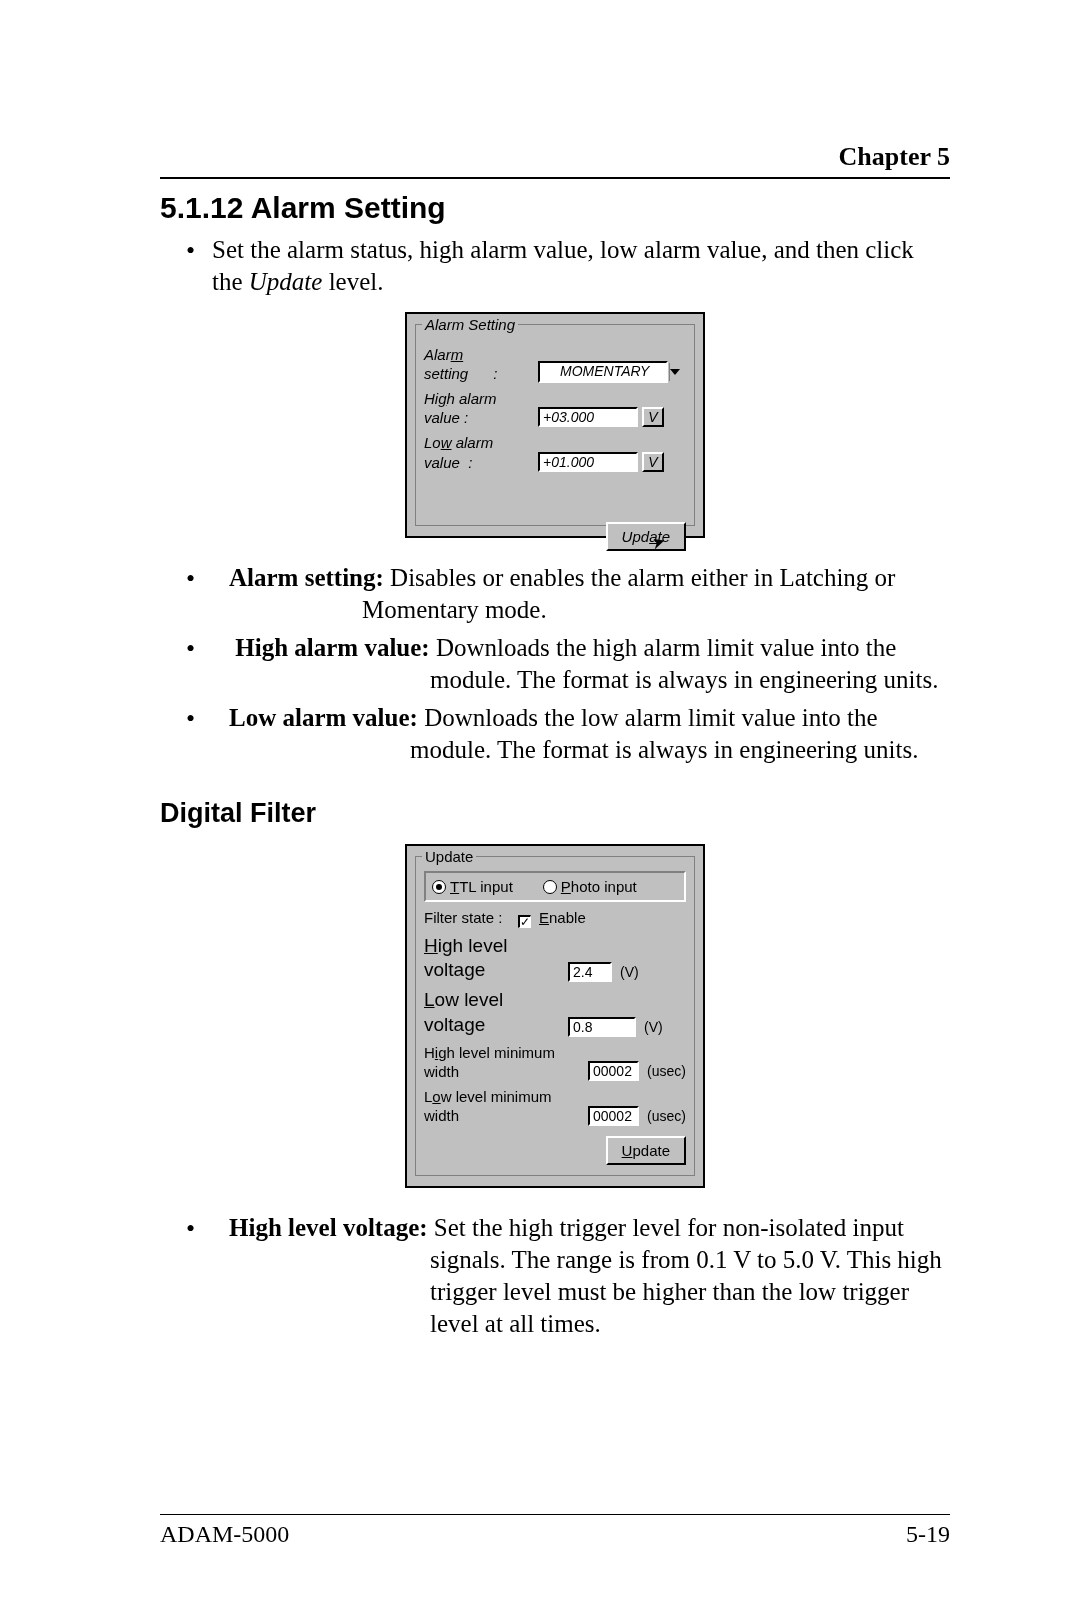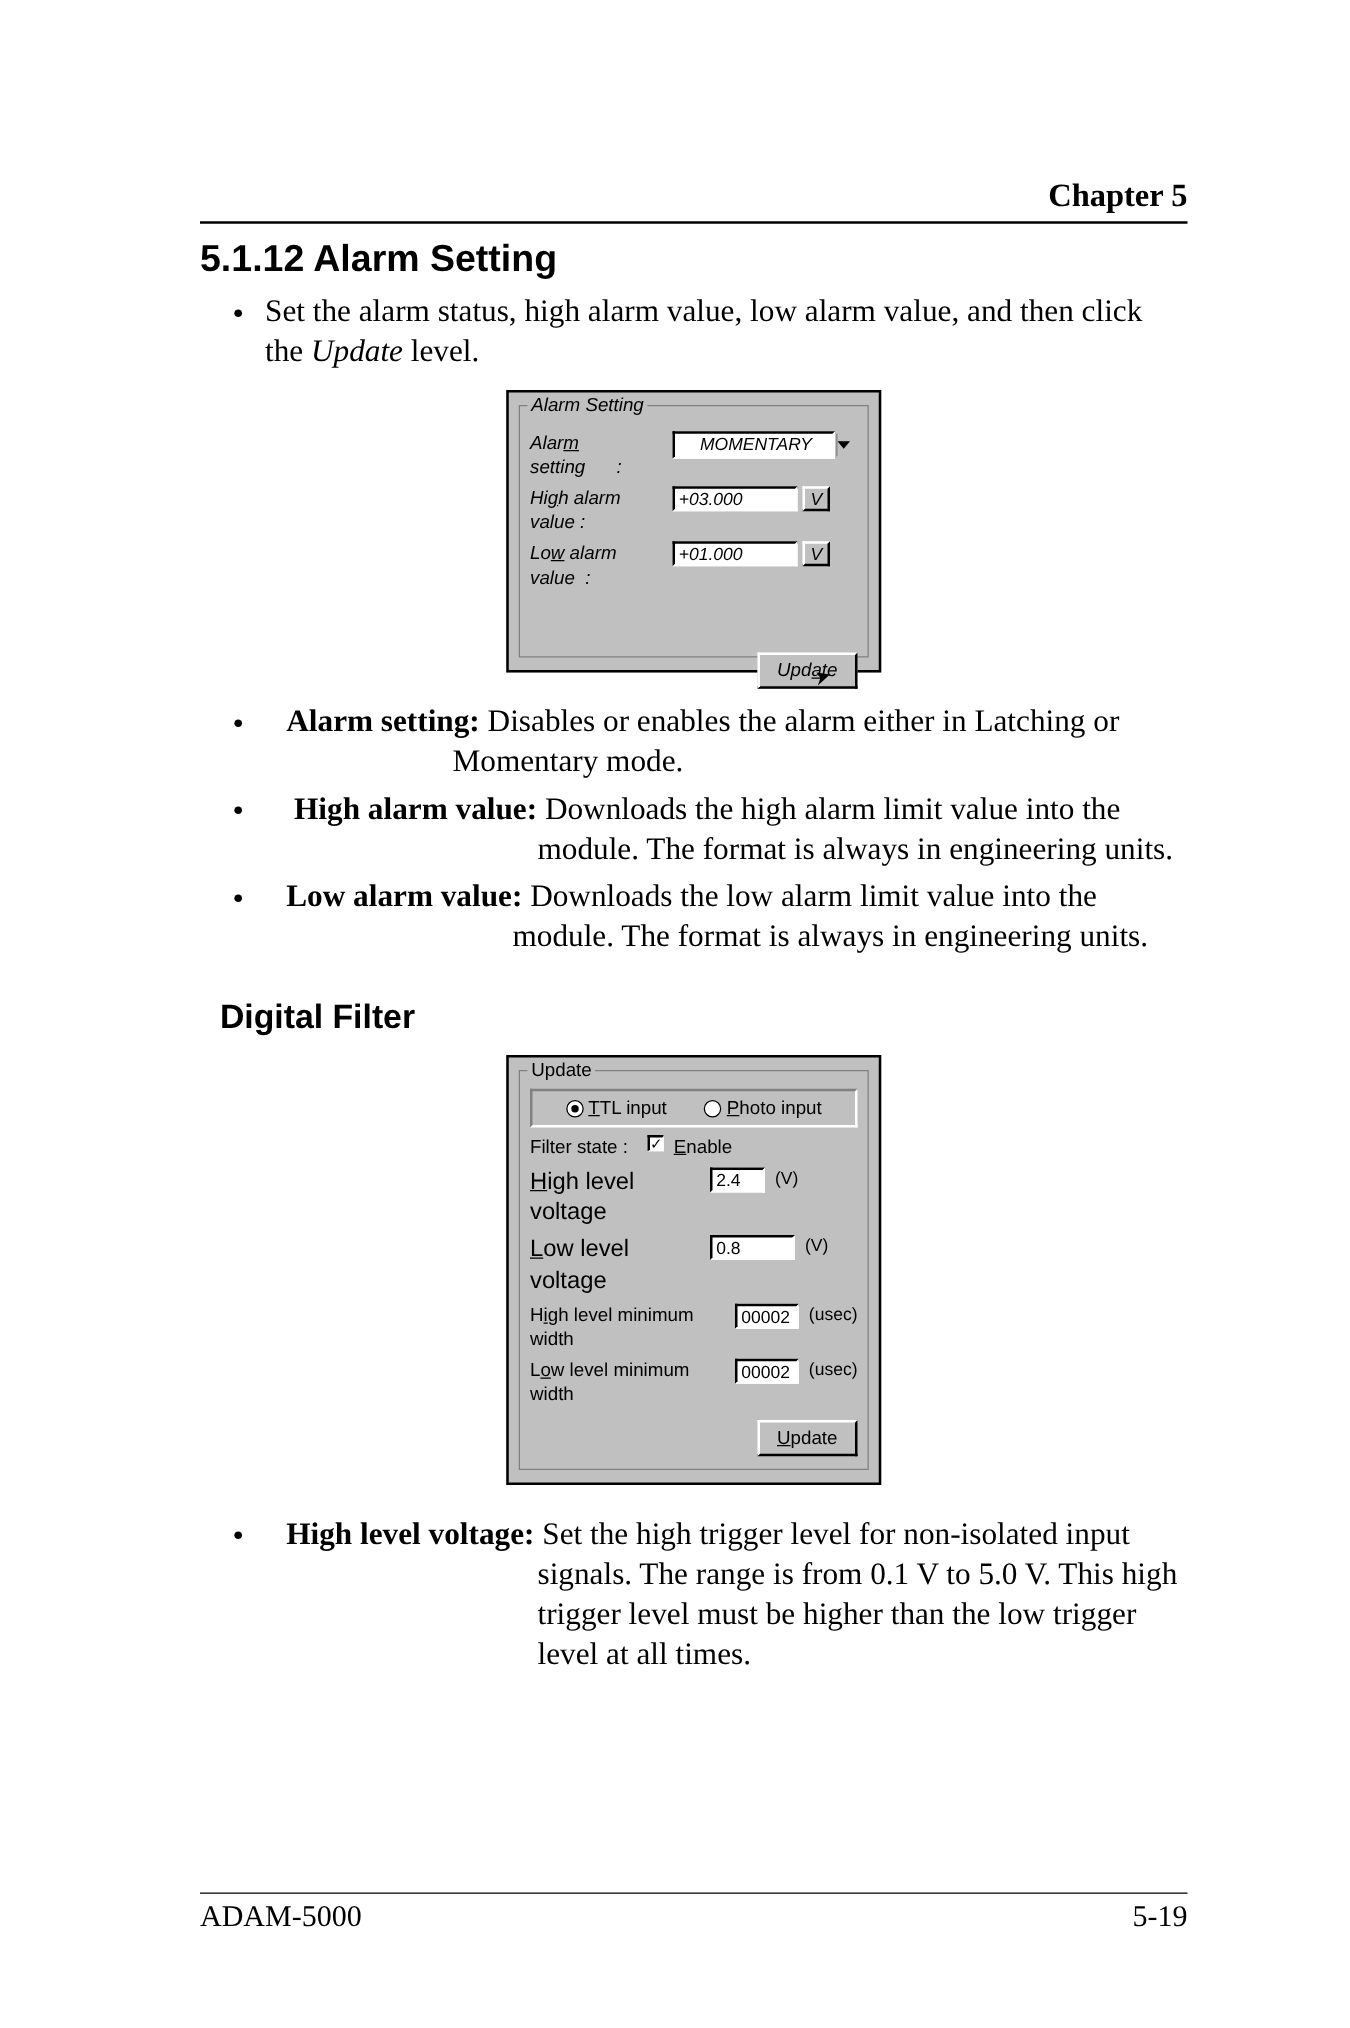--- a/index.html
+++ b/index.html
@@ -85,21 +85,21 @@
   .group-title {
     position: absolute;
     top: -10px;
     left: 6px;
     background: #c0c0c0;
     padding: 0 3px;
     font-size: 15px;
   }
   .form-row {
     display: flex;
-    align-items: flex-start;
+    align-items: flex-end;
     margin: 6px 0;
     gap: 4px;
   }
   .form-label {
     flex: 0 0 110px;
     font-size: 15px;
   }
   .form-label-sm {
     flex: 0 0 140px;
     font-size: 19px;
@@ -230,21 +230,21 @@
     margin-left: 4px;
   }
   .underlined-char {
     text-decoration: underline;
   }
 
   .subheading {
     font-family: Arial, Helvetica, sans-serif;
     font-weight: bold;
     font-size: 27px;
-    margin: 30px 0 10px 16px;
+    margin: 30px 0 10px 0;
   }
 
   .footer-hr {
     border: none;
     border-top: 1px solid #000;
     margin: 10px 0 4px 0;
   }
   .footer {
     position: absolute;
     bottom: 72px;
@@ -258,21 +258,20 @@
   }
   .radio-row {
     display: flex;
     gap: 30px;
     padding: 4px 6px;
     border-top: 2px solid #808080;
     border-left: 2px solid #808080;
     border-right: 2px solid #fff;
     border-bottom: 2px solid #fff;
     margin-bottom: 6px;
-    justify-content: center;
   }
   .radio-item {
     display: flex;
     align-items: center;
     font-size: 15px;
   }
 </style>
 </head>
 <body>
 

